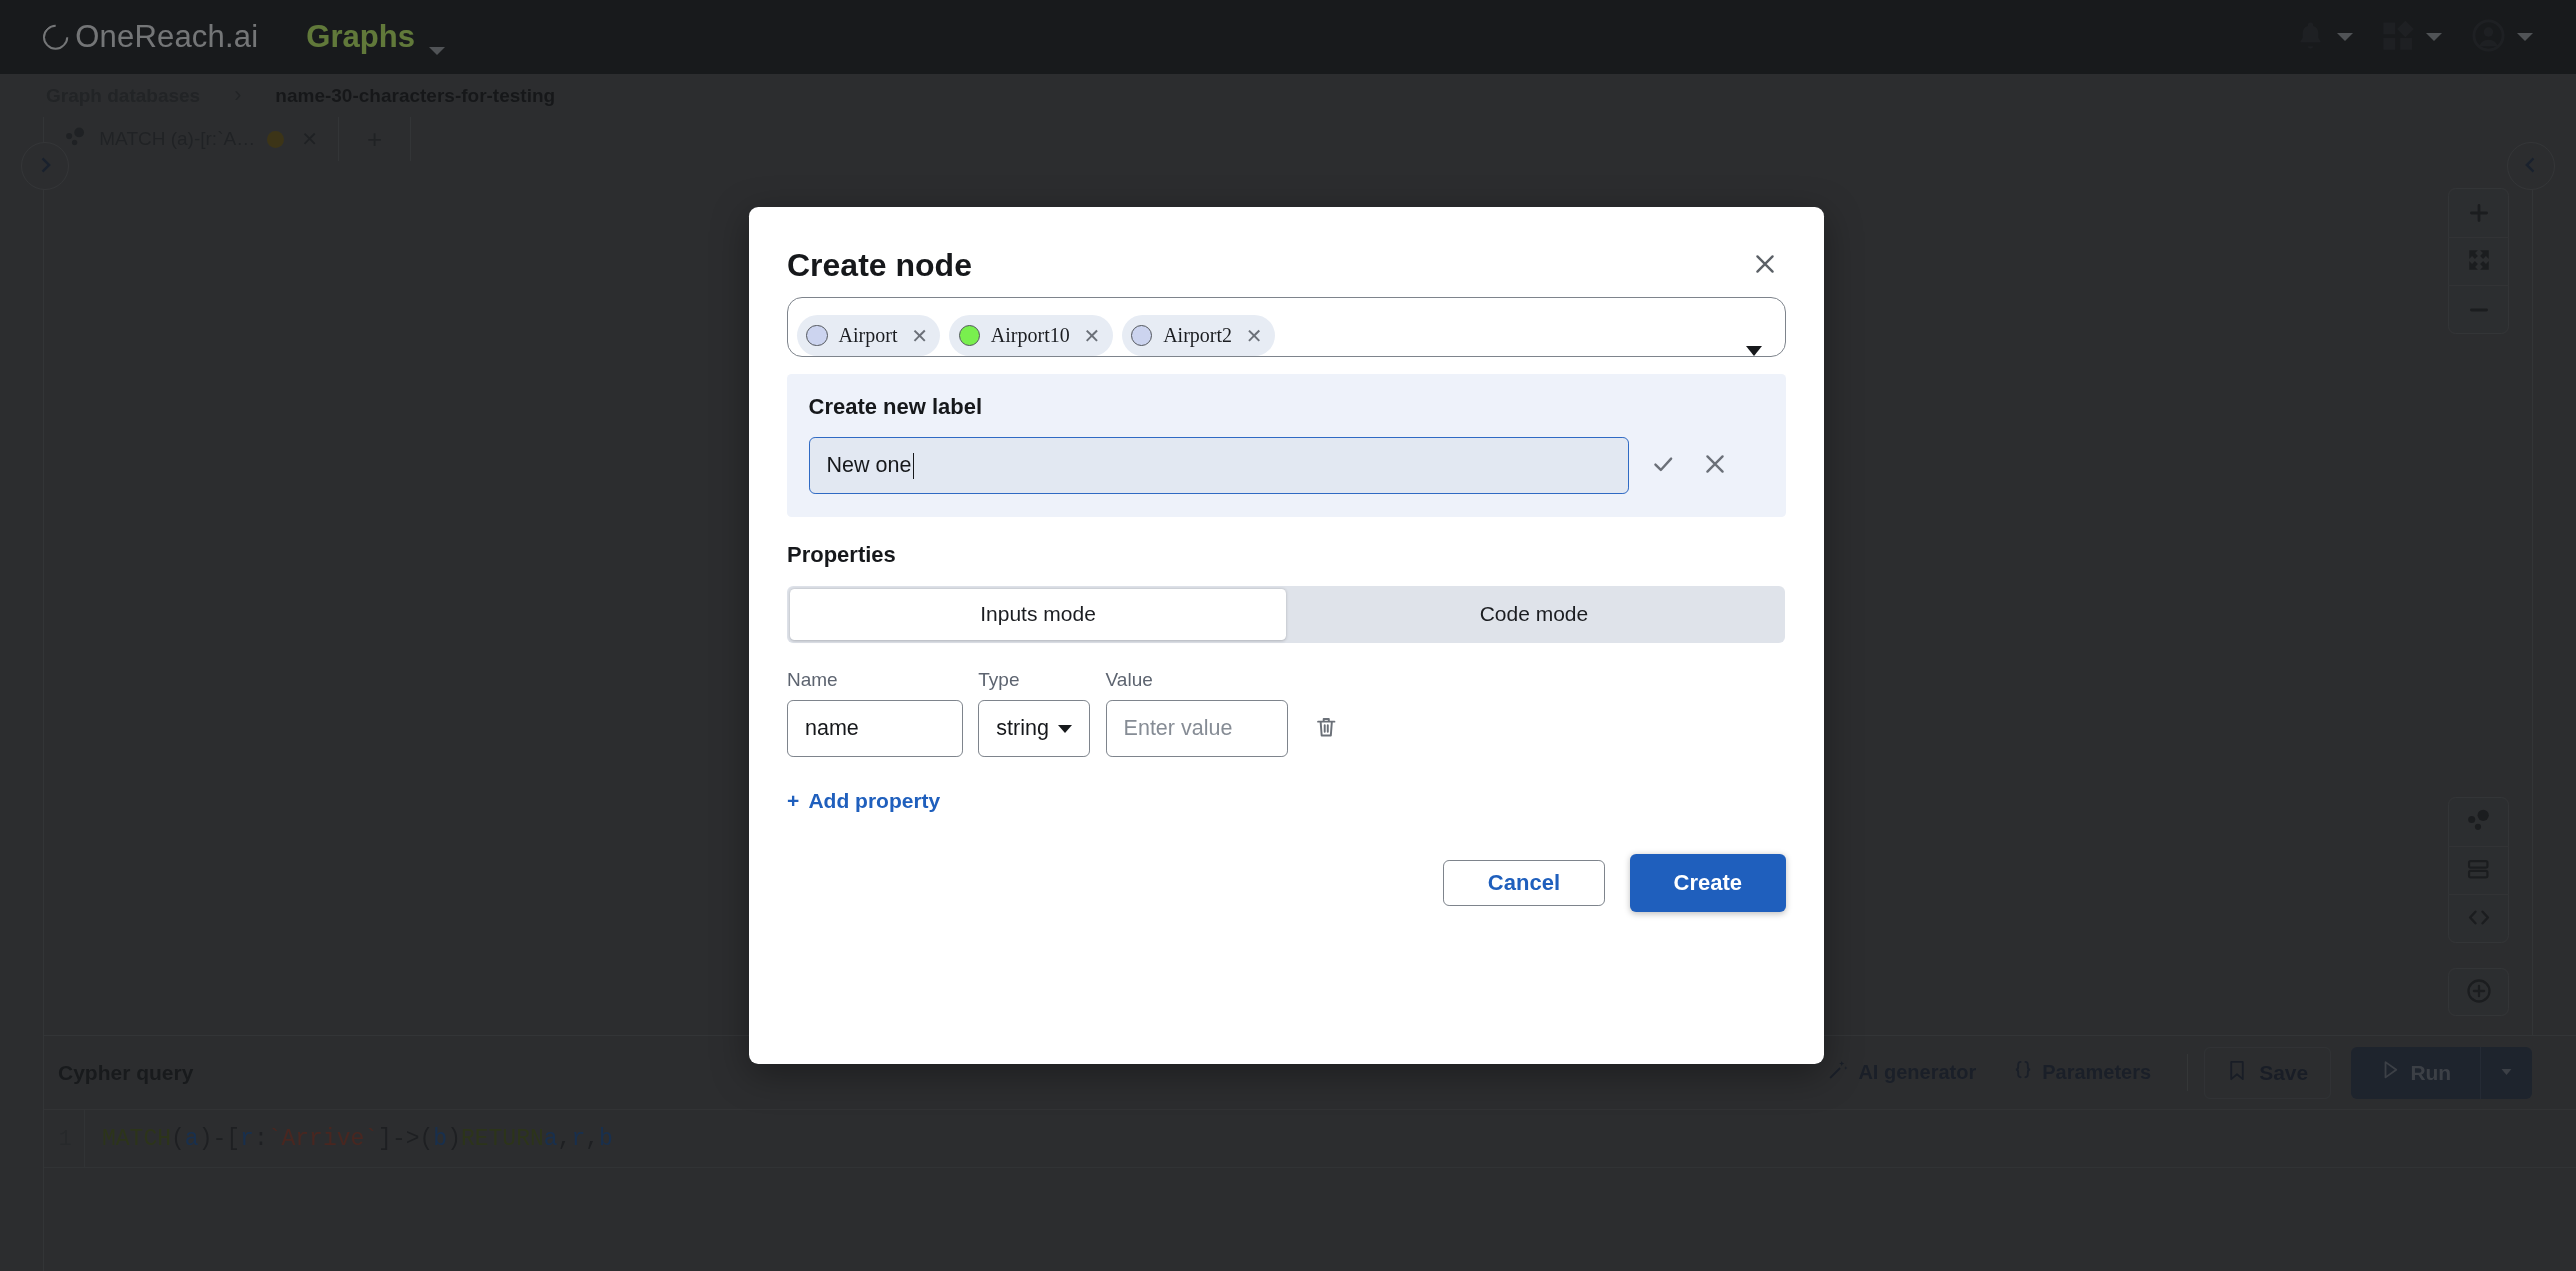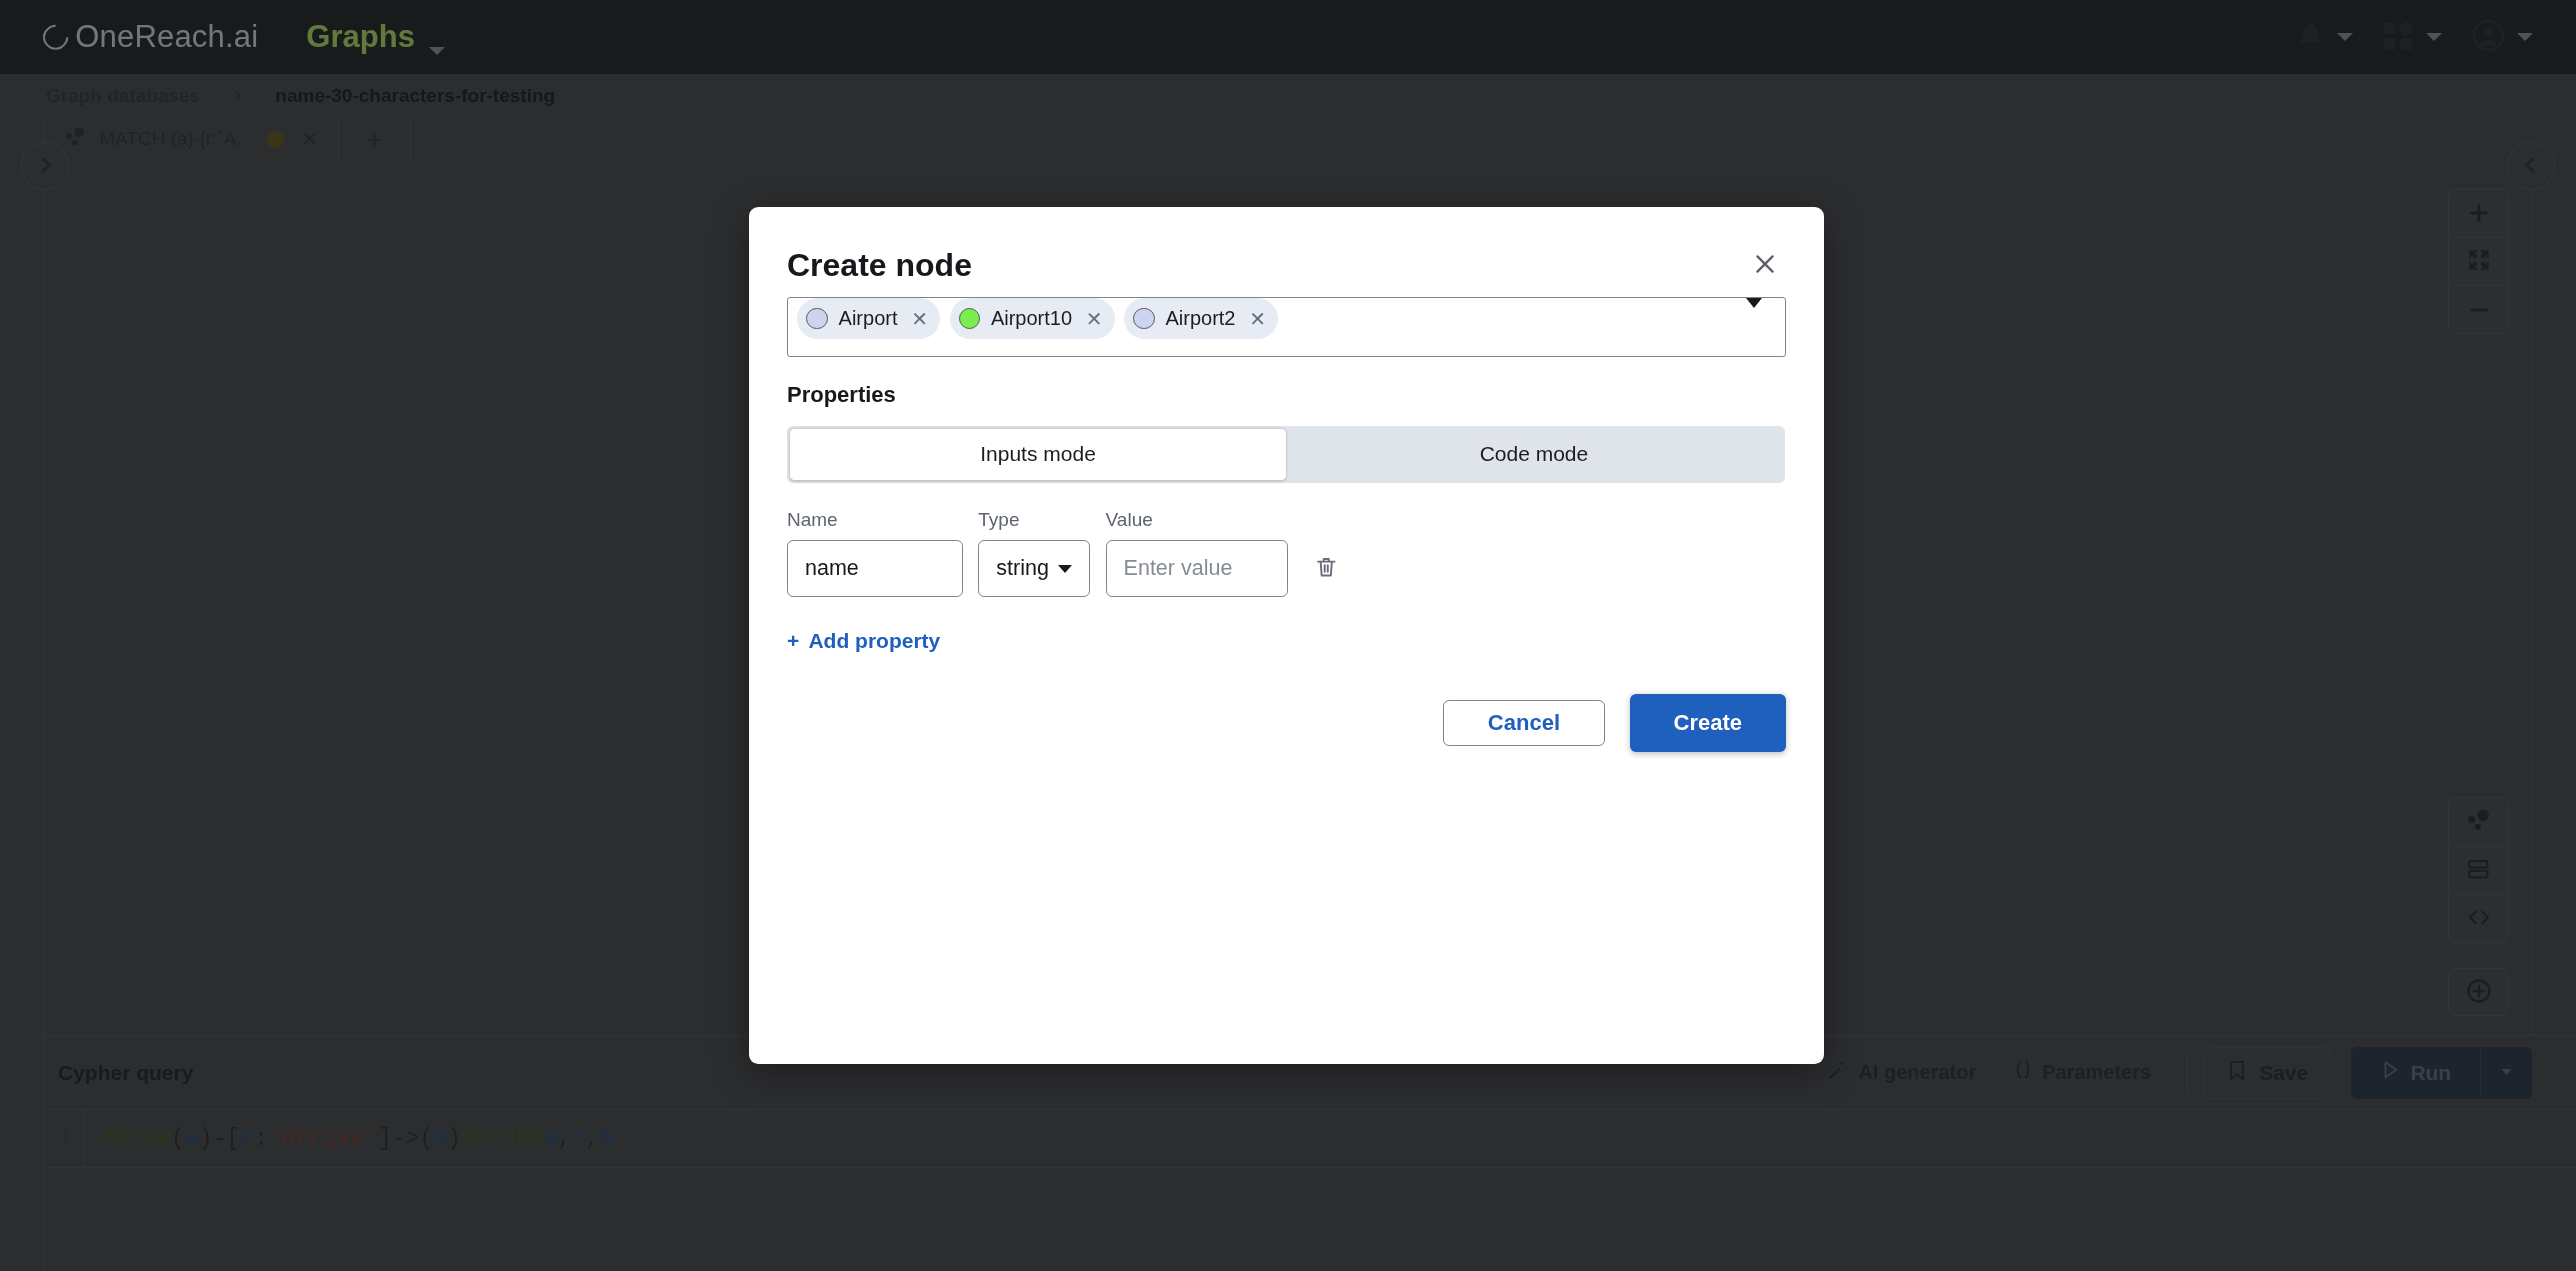--- a/index.html
+++ b/index.html
@@ -133,22 +133,22 @@
     padding: 0 38px;
   }
   .modal-head { display: flex; align-items: center; height: 90px; padding-top: 26px; }
   .modal-title { font-size: 32px; font-weight: 700; color: #16181b; }
   .modal-close { margin-left: auto; width: 43px; height: 43px; display: flex; align-items: center; justify-content: center; color: #5b6066;}
 
   .field-label { font-size: 19px; color: #5d6470; margin-bottom: 10.7px; }
   .sectionlabel { font-size: 22px; font-weight: 700; color: #16181b; }
 
   .select-box {
-    height: 60px; border: 0.8px solid #7e848c; border-radius: 3px;
-    display: flex; align-items: flex-start; padding: 0 9.2px; gap: 9.2px;
+    height: 60px; border: 0.8px solid #7e848c; border-radius: 15px;
+    display: flex; align-items: flex-end; padding: 0 9.2px; gap: 9.2px; font-family: Liberation Serif, serif;
   }
   .chip {
     display: flex; align-items: center; gap: 10.7px; height: 41px;
     background: #e7ecf4; border-radius: 21px; padding: 0 12.3px 0 9.2px;
     font-size: 20px; color: #1b1d21;
   }
   .chip-swatch { width: 21.5px; height: 21.5px; border-radius: 50%; border: 1.5px solid #52565c; }
   .chip-x { color: #6b7078; font-size: 20px; margin-left: 3.1px; }
   .select-caret { margin-left: auto; margin-right: 14px; width:0; height:0;
     border-left: 8.4px solid transparent; border-right: 8.4px solid transparent; border-top: 10px solid #17191c; }
@@ -450,20 +450,43 @@
         <span class="chip-x">✕</span>
       </div>
       <div class="chip">
         <span class="chip-swatch" style="background:#ccd4ef"></span>
         <span>Airport2</span>
         <span class="chip-x">✕</span>
       </div>
       <span class="select-caret"></span>
     </div>
 
+    <div class="newlabel-panel">
+      <div class="sectionlabel">Create new label</div>
+      <div class="newlabel-row">
+        <div class="newlabel-input">
+          <span>New one</span>
+            <span class="caret-bar"></span>
+        </div>
+        <div class="icon-btn">
+          <span>
+            <svg width="26" height="26" viewBox="0 0 24 24" fill="none" stroke="#6b7078" stroke-width="2.2" stroke-linecap="round" stroke-linejoin="round">
+                <path d="M5 12.5 10 17.5 19.5 7"></path>
+              </svg>
+          </span>
+        </div>
+        <div class="icon-btn">
+          <span>
+            <svg width="26" height="26" viewBox="0 0 24 24" fill="none" stroke="#6b7078" stroke-width="2.2" stroke-linecap="round">
+                <path d="M5 5l14 14M19 5 5 19"></path>
+              </svg>
+          </span>
+        </div>
+      </div>
+    </div>
 
     <div class="sectionlabel" style="margin-top:24.5px;">Properties</div>
 
     <div class="mode-toggle">
       <div class="mode-seg active">Inputs mode</div>
       <div class="mode-seg">Code mode</div>
     </div>
 
     <div class="prop-head">
       <span class="w-name">Name</span>

